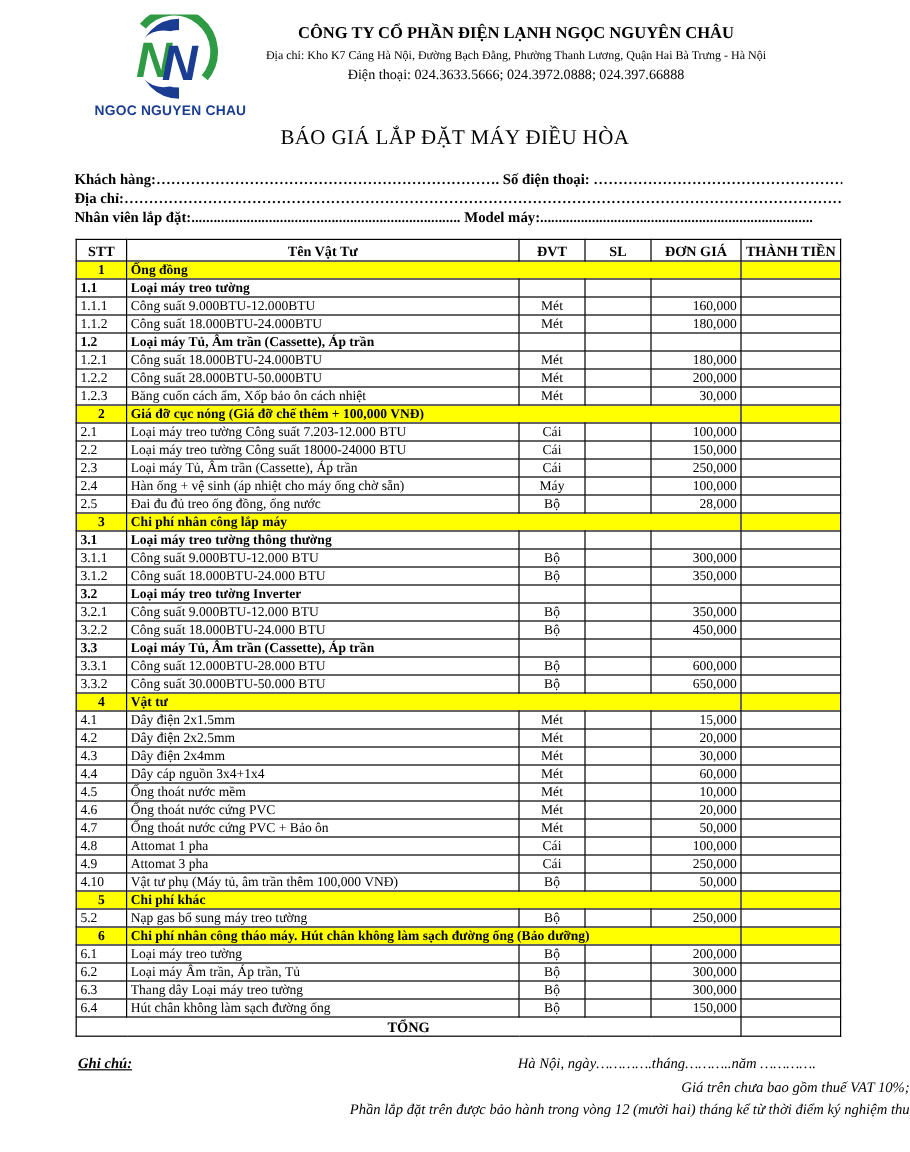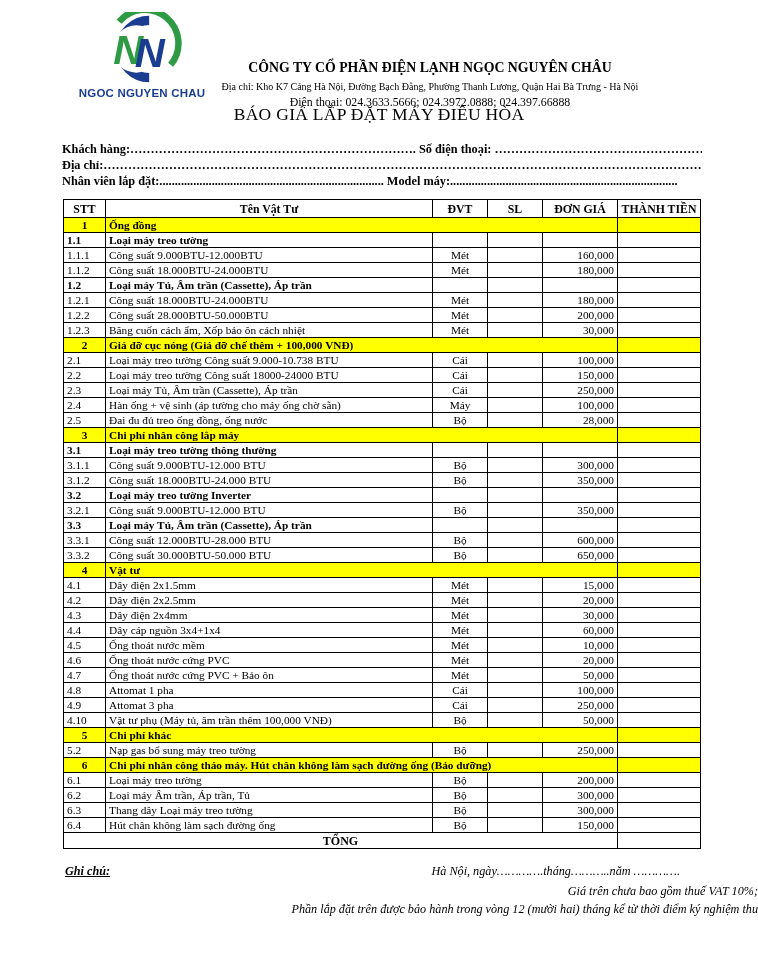--- a/index.html
+++ b/index.html
@@ -9,21 +9,21 @@
     font-family:"Liberation Serif", serif; color:#000; overflow:hidden;
   }
   
   .header { position:relative; height:112px; padding-top:12px; }
   .logo-box { position:absolute; left:78px; top:12px; width:128px; text-align:center; }
   .logo-svg { width:86px; height:74px; display:block; margin:0 auto; }
   .logo-caption {
     font-family:"Liberation Sans", sans-serif; font-weight:bold; font-size:11.5px;
     color:var(--logo-blue); letter-spacing:.2px; white-space:nowrap; margin-top:1px;
   }
-  .company { margin-left:170px; width:520px; text-align:center; padding-top:8px;margin-top:40px; }
+  .company { margin-left:170px; width:520px; text-align:center; padding-top:8px; }
   .company-name { font-weight:bold; font-size:13.8px; }
   .company-address { font-size:10px; margin-top:5px; }
   .company-phone { font-size:11.8px; margin-top:3px; }
   .doc-title { text-align:center; font-weight:normal; font-size:17.5px; margin-top:-8px; letter-spacing:.3px; }
   
   .form-block { margin:16px 56px 0 62px; font-weight:bold; font-size:12.3px; line-height:16px; }
   .form-line { white-space:nowrap; overflow:hidden; }
   
   table.quote {
     margin:10px 0 0 63px; border-collapse:collapse; table-layout:fixed; width:637px;
@@ -167,21 +167,21 @@
           <td class="price">30,000</td>
           <td></td>
         </tr>
         <tr class="section">
           <td class="num">2</td>
           <td class="name" colspan="4">Giá đỡ cục nóng (Giá đỡ chế thêm + 100,000 VNĐ)</td>
           <td></td>
         </tr>
         <tr class="item">
           <td class="num">2.1</td>
-          <td class="name">Loại máy treo tường Công suất 9.000-10.738 BTU</td>
+          <td class="name">Loại máy treo tường Công suất 7.203-12.000 BTU</td>
           <td class="unit">Cái</td>
           <td></td>
           <td class="price">100,000</td>
           <td></td>
         </tr>
         <tr class="item">
           <td class="num">2.2</td>
           <td class="name">Loại máy treo tường Công suất 18000-24000 BTU</td>
           <td class="unit">Cái</td>
           <td></td>
@@ -191,21 +191,21 @@
         <tr class="item">
           <td class="num">2.3</td>
           <td class="name">Loại máy Tủ, Âm trần (Cassette), Áp trần</td>
           <td class="unit">Cái</td>
           <td></td>
           <td class="price">250,000</td>
           <td></td>
         </tr>
         <tr class="item">
           <td class="num">2.4</td>
-          <td class="name">Hàn ống + vệ sinh (áp tường cho máy ống chờ sẵn)</td>
+          <td class="name">Hàn ống + vệ sinh (áp nhiệt cho máy ống chờ sẵn)</td>
           <td class="unit">Máy</td>
           <td></td>
           <td class="price">100,000</td>
           <td></td>
         </tr>
         <tr class="item">
           <td class="num">2.5</td>
           <td class="name">Đai đu đủ treo ống đồng, ống nước</td>
           <td class="unit">Bộ</td>
           <td></td>
@@ -248,20 +248,28 @@
           <td></td>
           <td></td>
           <td></td>
         </tr>
         <tr class="item">
           <td class="num">3.2.1</td>
           <td class="name">Công suất 9.000BTU-12.000 BTU</td>
           <td class="unit">Bộ</td>
           <td></td>
           <td class="price">350,000</td>
+          <td></td>
+        </tr>
+        <tr class="item">
+          <td class="num">3.2.2</td>
+          <td class="name">Công suất 18.000BTU-24.000 BTU</td>
+          <td class="unit">Bộ</td>
+          <td></td>
+          <td class="price">450,000</td>
           <td></td>
         </tr>
         <tr class="sub">
           <td class="num">3.3</td>
           <td class="name">Loại máy Tủ, Âm trần (Cassette), Áp trần</td>
           <td class="unit"></td>
           <td></td>
           <td></td>
           <td></td>
         </tr>

